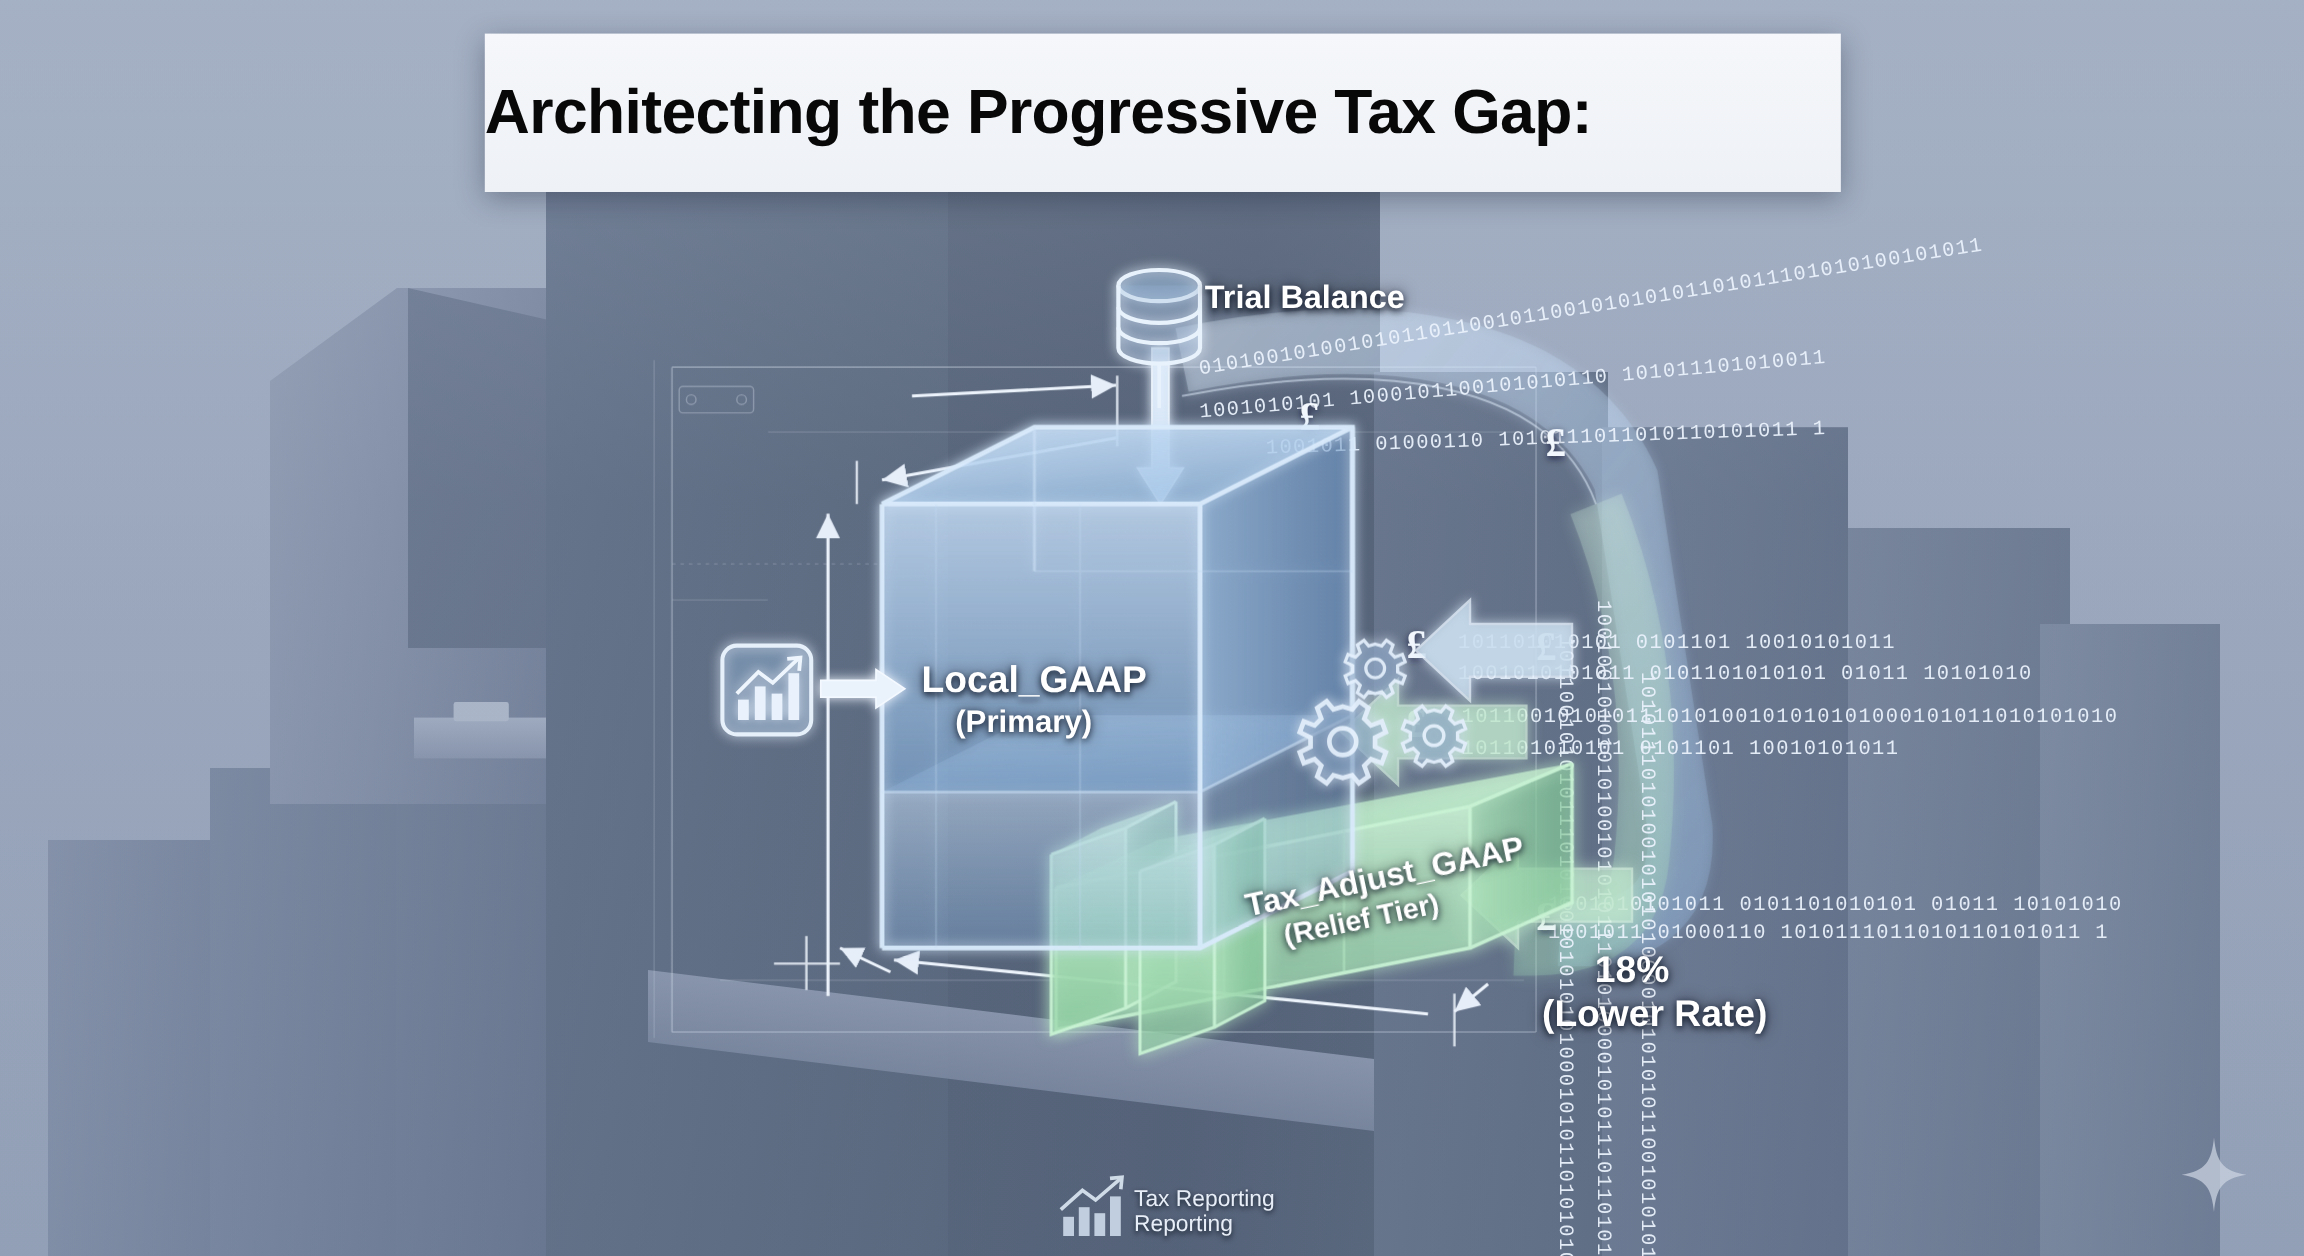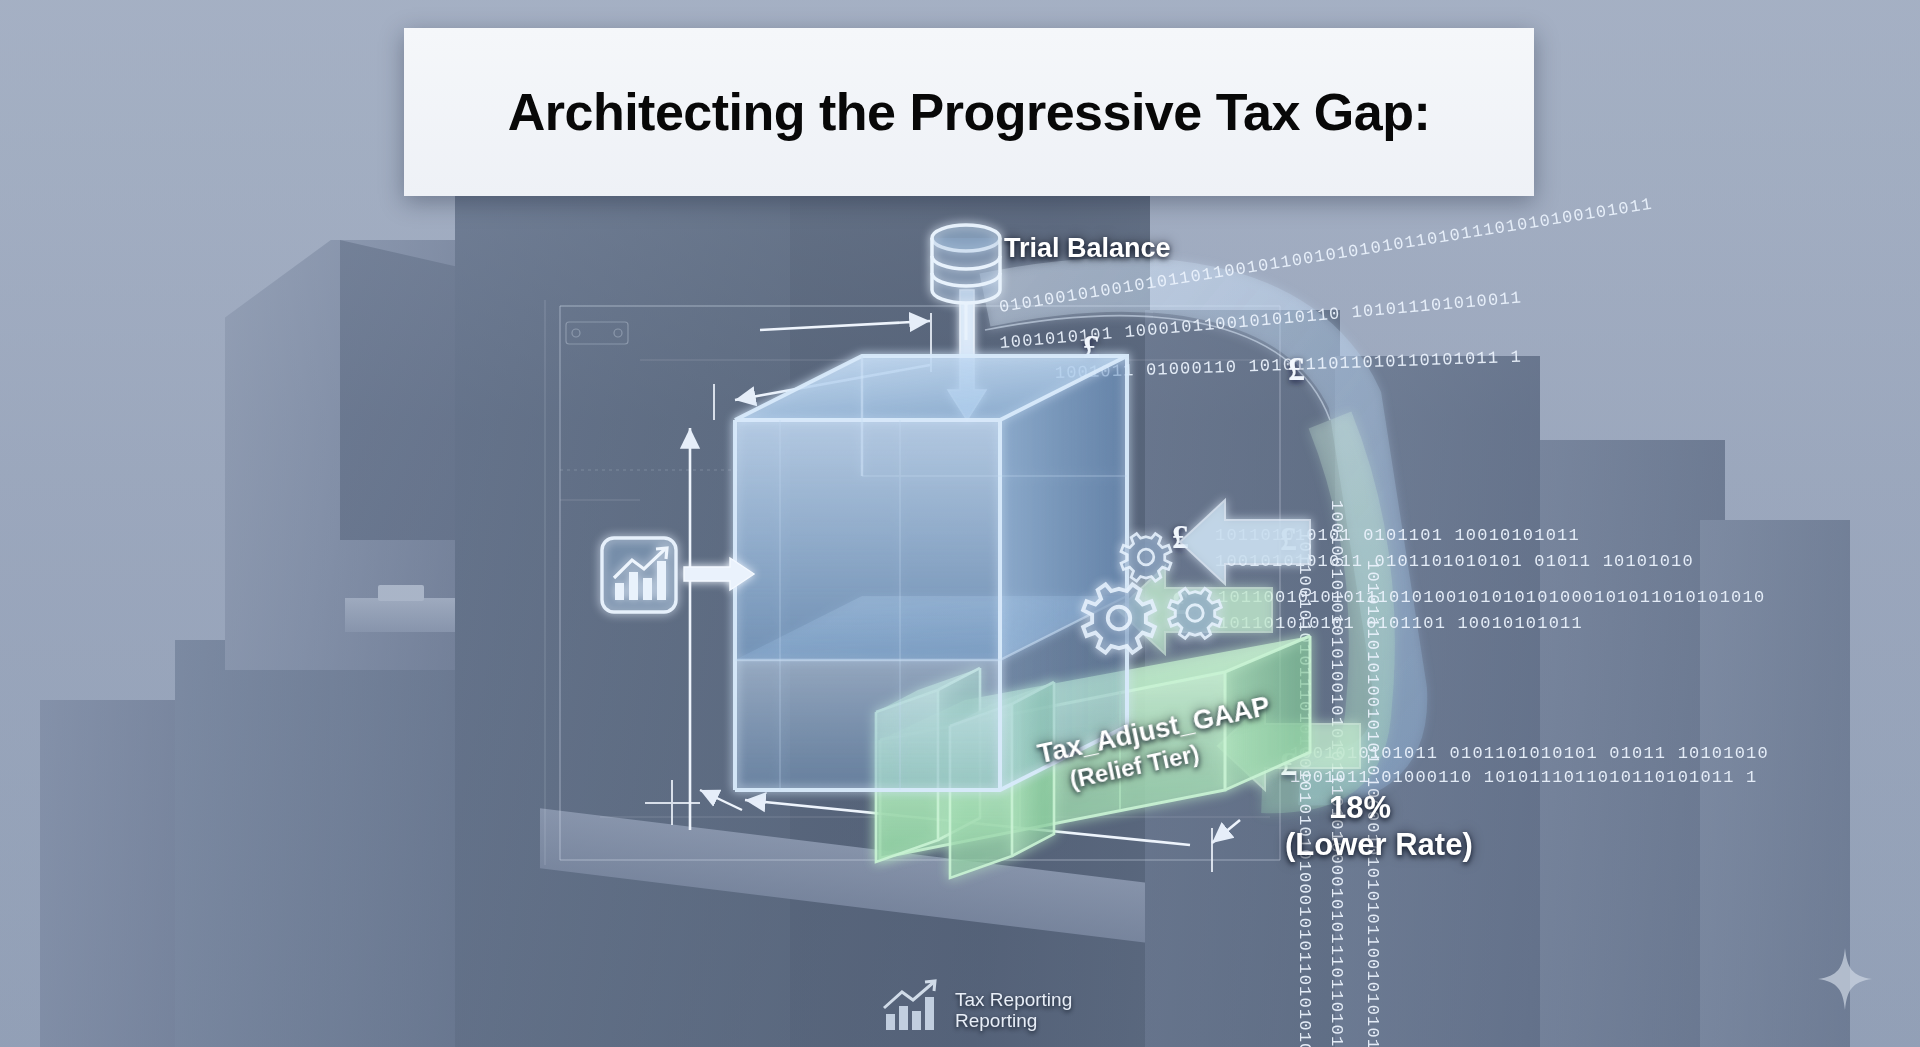--- a/index.html
+++ b/index.html
@@ -64,24 +64,24 @@
     background:#b9c3d3;border-radius:2px;}
   
   .haze{position:absolute;inset:0;background:linear-gradient(180deg,
         rgba(160,172,192,.55) 0%, rgba(150,163,185,.40) 40%, rgba(140,154,178,.45) 100%);}
 
   
   .bp{position:absolute;left:0;top:0;width:1920px;height:1047px;pointer-events:none;}
 
   
   .titlecard{
-    position:absolute;left:404px;top:28px;width:1130px;height:168px;
+    position:absolute;left:404px;top:28px;width:1130px;height:132px;
     background:linear-gradient(180deg,#f5f7fa 0%,#eef1f6 100%);
     box-shadow:0 6px 22px rgba(20,30,50,.35);
-    display:flex;flex-direction:column;align-items:center;justify-content:center;
+    display:flex;flex-direction:column;justify-content:center;
     gap:4px;
   }
   .titlecard .ln{
     color:#080808;font-weight:bold;font-size:52px;line-height:60px;
     letter-spacing:-0.5px;white-space:nowrap;
     font-family:"Liberation Sans",sans-serif;
   }
 
   
   .lbl{position:absolute;color:#ffffff;font-weight:bold;
@@ -98,21 +98,21 @@
      transform:rotate(-12deg);transform-origin:left top;}
   #taxAdjustLabel .sub{display:block;font-size:24px;margin-left:26px;margin-top:2px;}
 
   #mainRateLabel{left:592px;top:618px;font-size:31px;text-align:center;width:140px;}
   #mainRateLabel .sub{display:block;font-size:24px;margin-top:1px;}
 
   #lowerRateLabel{left:1285px;top:790px;font-size:31px;text-align:center;width:150px;}
   #lowerRateLabel .sub{display:block;font-size:31px;margin-top:1px;}
 
   
-  #brand{position:absolute;left:878px;top:988px;display:flex;align-items:center;gap:19px;}
+  #brand{position:absolute;left:878px;top:988px;display:flex;align-items:center;gap:9px;}
   #brand .btxt{color:#e8eef7;font-size:19px;line-height:21px;
       text-shadow:0 2px 4px rgba(5,12,24,.8);}
   
   .sparkle{position:absolute;left:1818px;top:948px;width:54px;height:62px;opacity:.72;}
 </style>
 </head>
 <body>
 
 <div id="stage">
 
@@ -418,20 +418,24 @@
       <path d="M925,982 L935,981 L934,991" fill="none" stroke="#dbe6f2" stroke-width="3"></path>
     </g>
   </svg>
 
   <div class="titlecard">
     <div class="ln">Architecting the Progressive Tax Gap:</div>
   </div>
 
   <div class="lbl" id="trialBalanceLabel">Trial Balance</div>
 
+  <div class="lbl" id="localGaapLabel">
+    <span>Local_GAAP</span>
+    <span class="sub">(Primary)</span>
+  </div>
 
   <div class="lbl" id="taxAdjustLabel">
     <span>Tax_Adjust_GAAP</span>
     <span class="sub">(Relief Tier)</span>
   </div>
 
 
   <div class="lbl" id="lowerRateLabel">
     <span>18%</span>
     <span class="sub">(Lower Rate)</span>

